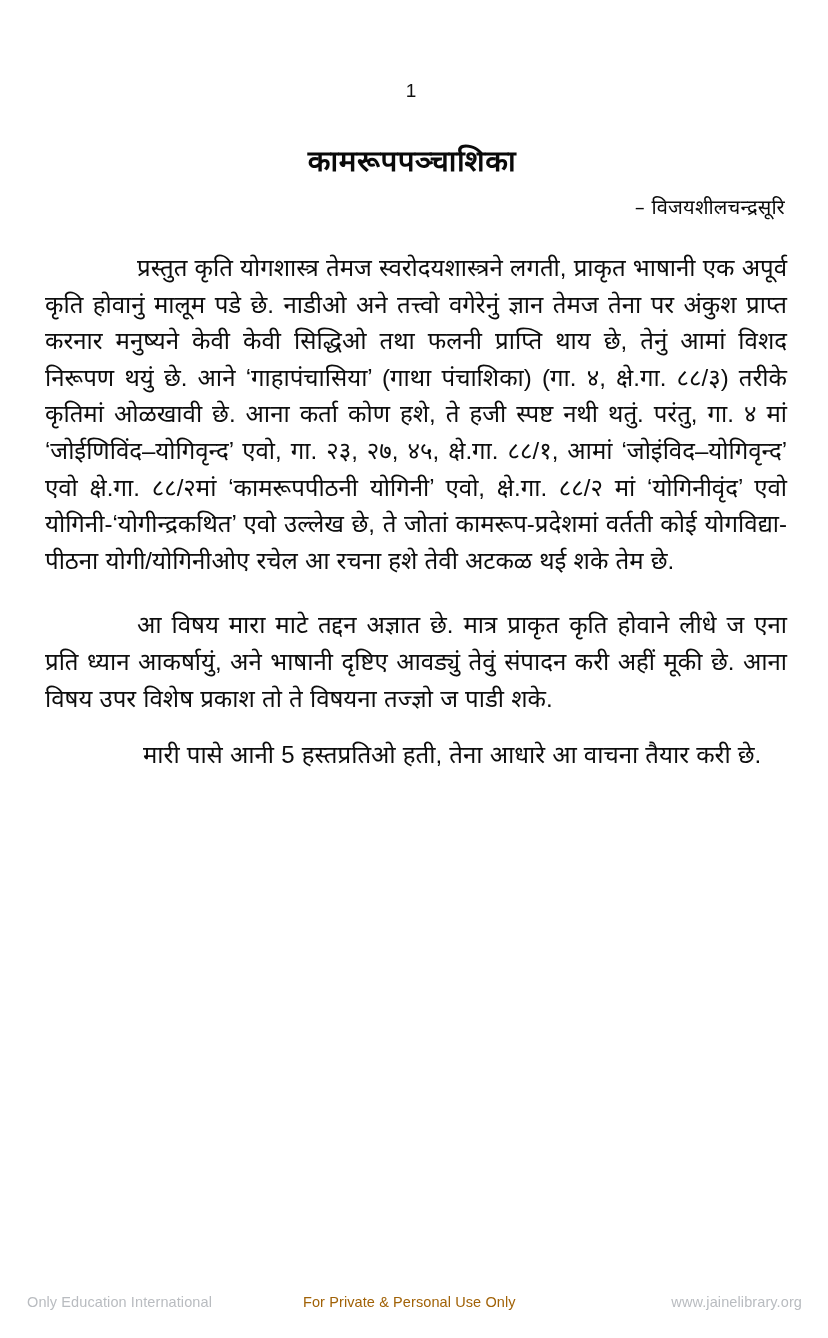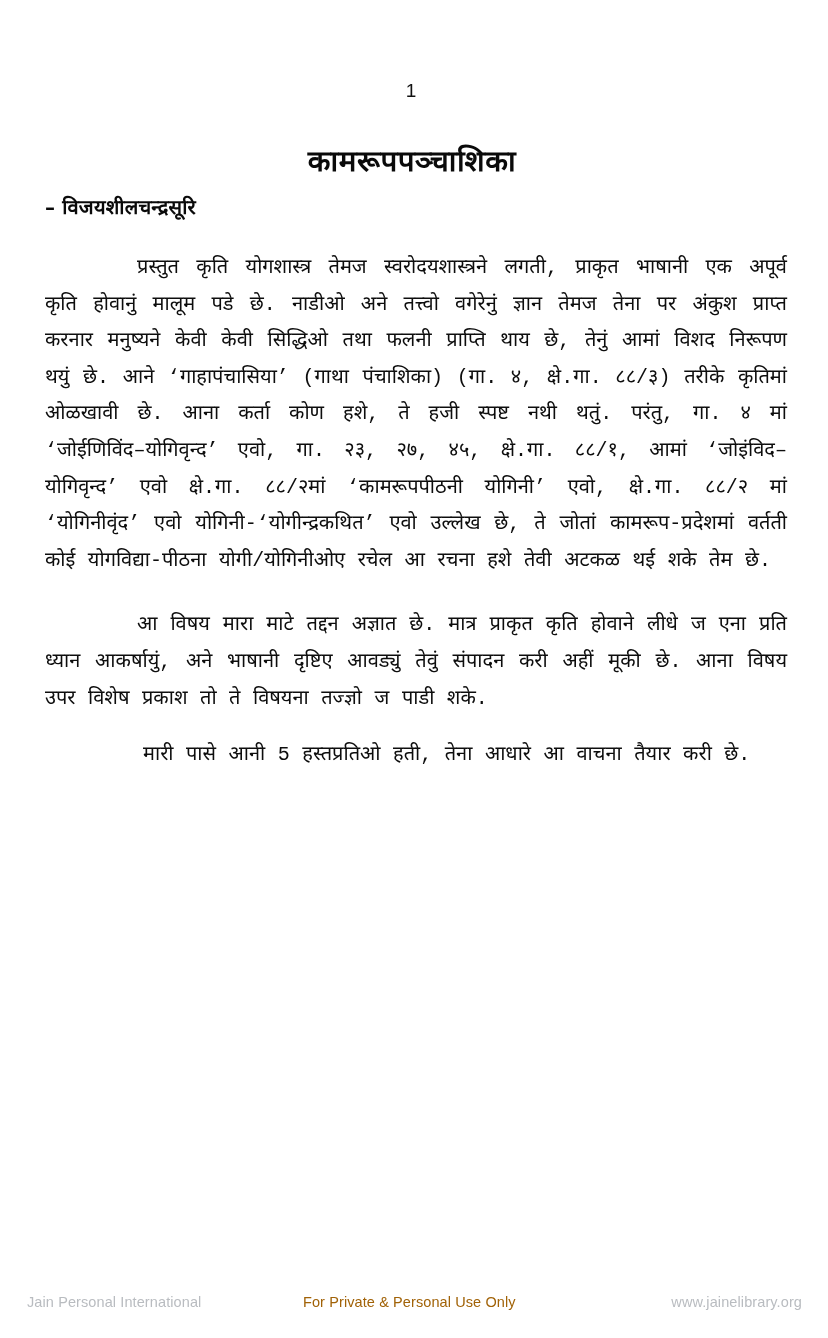--- a/index.html
+++ b/index.html
@@ -54,38 +54,38 @@
     text-indent: -12px;
     transform: scaleX(1.02);
   }
 
   
   .author-line {
     position: absolute;
     top: 193px;
     left: 45px;
     width: 740px;
-    text-align: left;
+    text-align: right;
     font-family: "DejaVu Sans", sans-serif;
     font-size: 20px;
-    font-weight: bold;
+    font-weight: normal;
     color: #0a0a0a;
     letter-spacing: 0.2px;
   }
 
   
   .body-text {
     position: absolute;
     top: 250px;
     left: 45px;
     width: 742px;
   }
   .para {
-    font-family: Liberation Mono, monospace;
-    font-size: 20px;
+    font-family: Liberation Sans, sans-serif;
+    font-size: 24px;
     line-height: 36.6px;
     color: #0d0d0d;
     text-align: justify;
     text-justify: inter-word;
     margin: 0 0 7px 0;
     word-spacing: 0.5px;
     -webkit-hyphens: none;
     hyphens: none;
   }
   .para .indent {
@@ -145,18 +145,18 @@
 
     <p class="para p1"><span class="indent"></span><span>प्रस्तुत कृति योगशास्त्र तेमज स्वरोदयशास्त्रने लगती, प्राकृत भाषानी एक अपूर्व कृति होवानुं मालूम पडे छे.  नाडीओ अने तत्त्वो वगेरेनुं ज्ञान तेमज तेना पर अंकुश प्राप्त करनार मनुष्यने केवी केवी सिद्धिओ तथा फलनी प्राप्ति थाय छे, तेनुं आमां विशद निरूपण थयुं छे.  आने ‘गाहापंचासिया’ (गाथा पंचाशिका) (गा. ४, क्षे.गा. ८८/३) तरीके कृतिमां ओळखावी छे.  आना कर्ता कोण हशे, ते हजी स्पष्ट नथी थतुं.  परंतु, गा. ४ मां ‘जोईणिविंद–योगिवृन्द’ एवो, गा. २३, २७, ४५, क्षे.गा. ८८/१, आमां ‘जोइंविद–योगिवृन्द’ एवो क्षे.गा. ८८/२मां ‘कामरूपपीठनी योगिनी’ एवो, क्षे.गा. ८८/२ मां ‘योगिनीवृंद’ एवो योगिनी-‘योगीन्द्रकथित’ एवो उल्लेख छे, ते जोतां कामरूप-प्रदेशमां वर्तती कोई योगविद्या-पीठना योगी/योगिनीओए रचेल आ रचना हशे तेवी अटकळ थई शके तेम छे.</span></p>
 
     <p class="para p2"><span class="indent"></span><span>आ विषय मारा माटे तद्दन अज्ञात छे.  मात्र प्राकृत कृति होवाने लीधे ज एना प्रति ध्यान आकर्षायुं, अने भाषानी दृष्टिए आवड्युं तेवुं संपादन करी अहीं मूकी छे.  आना विषय उपर विशेष प्रकाश तो ते विषयना तज्ज्ञो ज पाडी शके.</span></p>
 
     <p class="para p3"><span class="indent"></span><span>मारी पासे आनी 5 हस्तप्रतिओ हती, तेना आधारे आ वाचना तैयार करी छे.</span></p>
 
   </div>
 
   <div class="footer">
-    <span class="f-left" style="color: rgb(185, 188, 192);">Jain Personal International</span>
+    <span class="f-left" style="color: rgb(185, 188, 192);">Only Education International</span>
     <span class="f-center" style="color: #a16207;">For Private &amp; Personal Use Only</span>
     <span class="f-right" style="color: rgb(185, 188, 192);">www.jainelibrary.org</span>
   </div>
 
 </div>
 
 </body></html>

